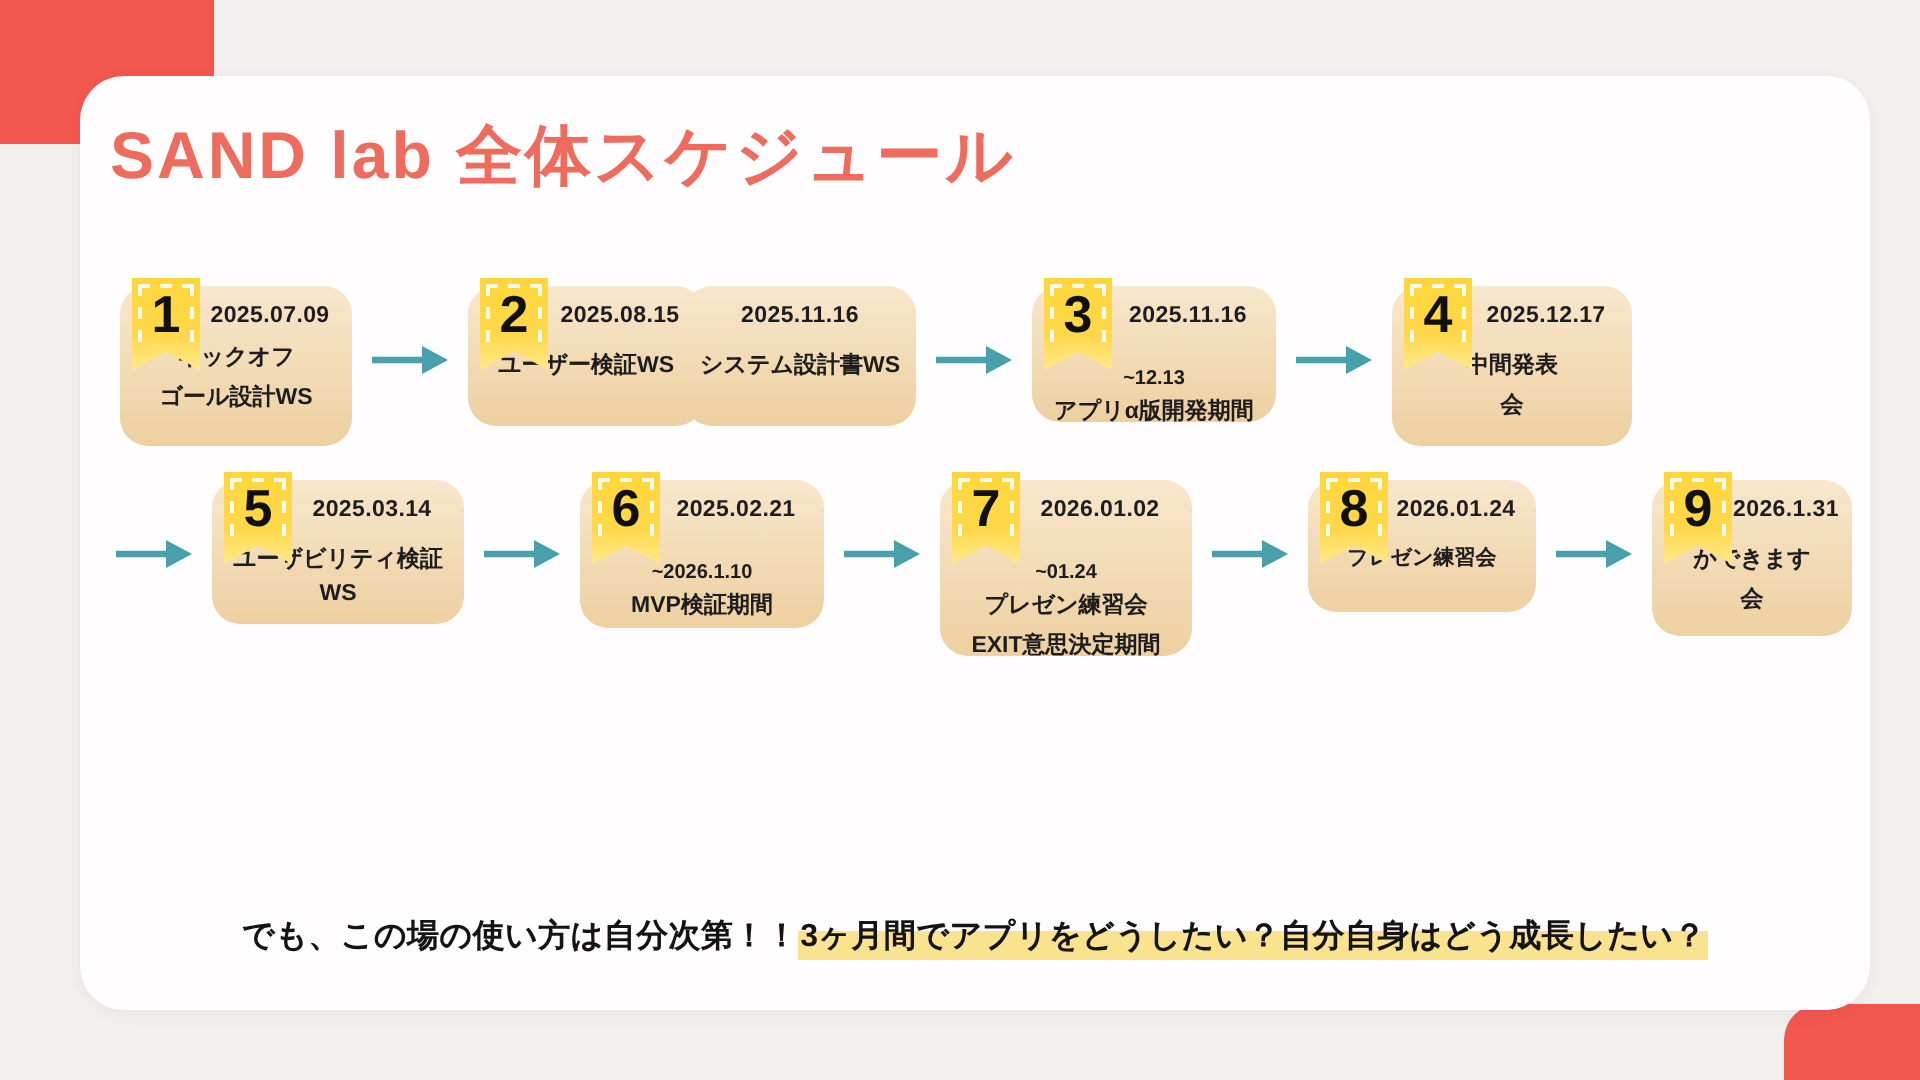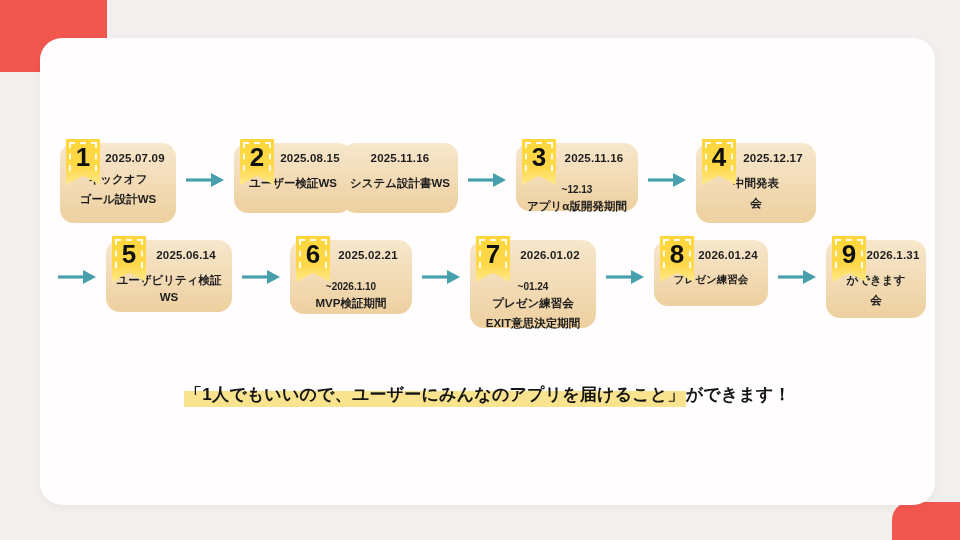--- a/index.html
+++ b/index.html
@@ -51,20 +51,21 @@
   .hl{background:linear-gradient(180deg,rgba(0,0,0,0) 28%,#fae38e 28%);padding:0 1px 3px;}
 </style>
 </head>
 <body>
 
 <div class="corner-tl"></div>
 <div class="corner-br"></div>
 
 <div class="slide">
 
+  <h1 class="slide-title">SAND lab 全体スケジュール</h1>
 
   <div class="row row1">
 
     <div class="card" style="width:116px;height:80px;">
       <div class="badge">
           <span>1</span>
         </div>
       <div class="date ofs">2025.07.09</div>
       <div class="line gap2">キックオフ</div>
       <div class="line">ゴール設計WS</div>
@@ -131,21 +132,21 @@
       <svg width="38" height="14" viewBox="0 0 38 14">
           <path d="M0 7 H27" stroke="#47a0ab" stroke-width="3.2"></path>
           <path d="M25 0 L38 7 L25 14 Z" fill="#47a0ab"></path>
         </svg>
     </div>
 
     <div class="card" style="width:126px;height:72px;">
       <div class="badge">
           <span>5</span>
         </div>
-      <div class="date ofs">2025.06.14</div>
+      <div class="date ofs">2025.03.14</div>
       <div class="line gap">ユーザビリティ検証WS</div>
     </div>
 
     <div class="arrow">
       <svg width="38" height="14" viewBox="0 0 38 14">
           <path d="M0 7 H27" stroke="#47a0ab" stroke-width="3.2"></path>
           <path d="M25 0 L38 7 L25 14 Z" fill="#47a0ab"></path>
         </svg>
     </div>
 
@@ -201,18 +202,18 @@
       <div class="badge">
           <span>9</span>
         </div>
       <div class="date ofs">2026.1.31</div>
       <div class="line gap">ができます</div>
       <div class="line">会</div>
     </div>
 
   </div>
 
-  <div class="note note1">
-    <span class="hl">「1人でもいいので、ユーザーにみんなのアプリを届けること」</span><span>ができます！</span>
+
+  <div class="note note2">
+    <span>でも、この場の使い方は自分次第！！</span><span class="hl">3ヶ月間でアプリをどうしたい？自分自身はどう成長したい？</span>
   </div>
 
-
 </div>
 
 </body></html>

